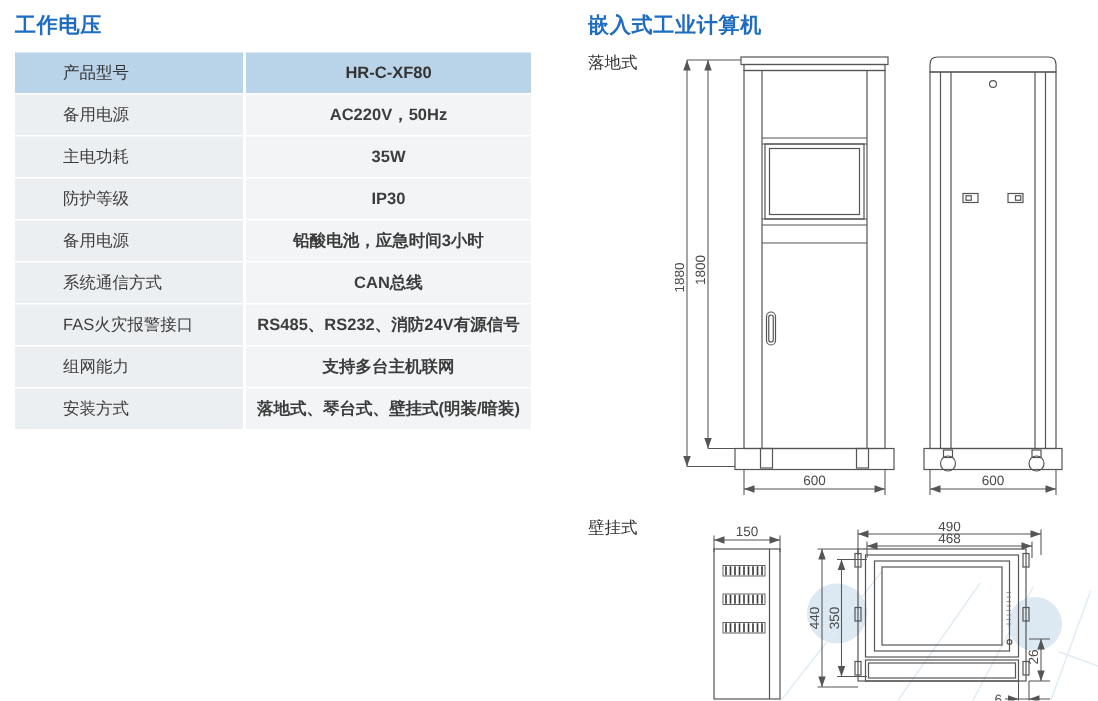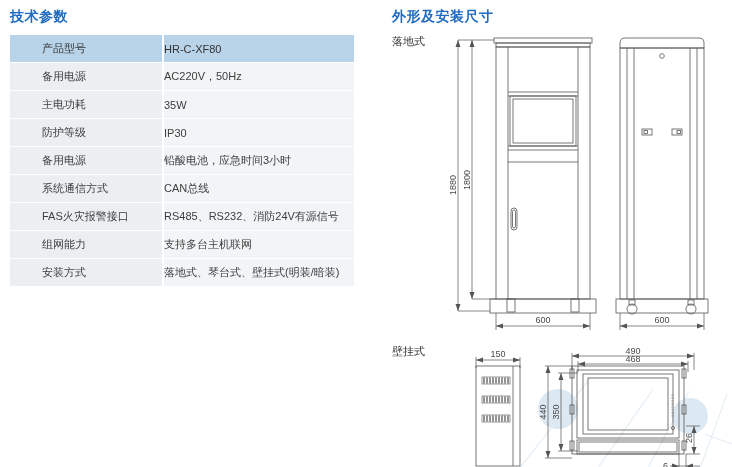--- a/index.html
+++ b/index.html
@@ -67,22 +67,24 @@
     vertical-align: middle;
     background: #f2f4f6;
   }
   table.spec td.k {
     width: 120px;
     padding-left: 32px;
     text-align: left;
     background: #eceff1;
   }
   table.spec td.v {
+    text-align: center;
     background: #f2f4f6;
     border-left: 2px solid #ffffff;
+    font-weight: bold;
   }
   table.spec tr.head td.k {
     background: #b9d3e8;
     color: #333;
   }
   table.spec tr.head td.v {
     background: #b9d3e8;
     color: #333;
     border-left: 2px solid #ffffff;
   }
@@ -121,21 +123,21 @@
     <div class="wm-circle" style="left:538px;top:389px;width:40px;height:40px;"></div>
     <div class="wm-circle" style="left:672px;top:398px;width:36px;height:36px;"></div>
     <div class="wm-line" style="left:520px;top:467px;width:110px;transform:rotate(-52deg);"></div>
     <div class="wm-line" style="left:598px;top:467px;width:96px;transform:rotate(-55deg);"></div>
     <div class="wm-line" style="left:648px;top:467px;width:86px;transform:rotate(-62deg);"></div>
     <div class="wm-line" style="left:700px;top:467px;width:78px;transform:rotate(-70deg);"></div>
     <div class="wm-line" style="left:706px;top:434px;width:48px;transform:rotate(20deg);"></div>
   </div>
 
   <div class="left-col">
-    <div class="section-title">技术参数</div>
+    <div class="section-title">工作电压</div>
     <table class="spec">
       <tbody id="spec-body">
           <tr class="head">
             <td class="k">产品型号</td>
             <td class="v">HR-C-XF80</td>
           </tr>
           <tr>
             <td class="k">备用电源</td>
             <td class="v">AC220V，50Hz</td>
           </tr>
@@ -166,21 +168,21 @@
           <tr>
             <td class="k">安装方式</td>
             <td class="v">落地式、琴台式、壁挂式(明装/暗装)</td>
           </tr>
         </tbody>
     </table>
   </div>
 
   <div class="right-col">
 
-    <div class="section-title" style="position:absolute;left:0;top:0;">外形及安装尺寸</div>
+    <div class="section-title" style="position:absolute;left:0;top:0;">嵌入式工业计算机</div>
 
     <div class="draw-label" style="left:0px;top:26px;">落地式</div>
 
     <div class="draw-label" style="left:0px;top:336px;">壁挂式</div>
 
     <div class="dwg" style="left:58px;top:22px;">
       <svg width="150" height="310" viewBox="0 0 150 310">
         <g fill="none" stroke="#555" stroke-width="0.8">
 
           <rect x="44" y="8" width="98" height="5"></rect>

